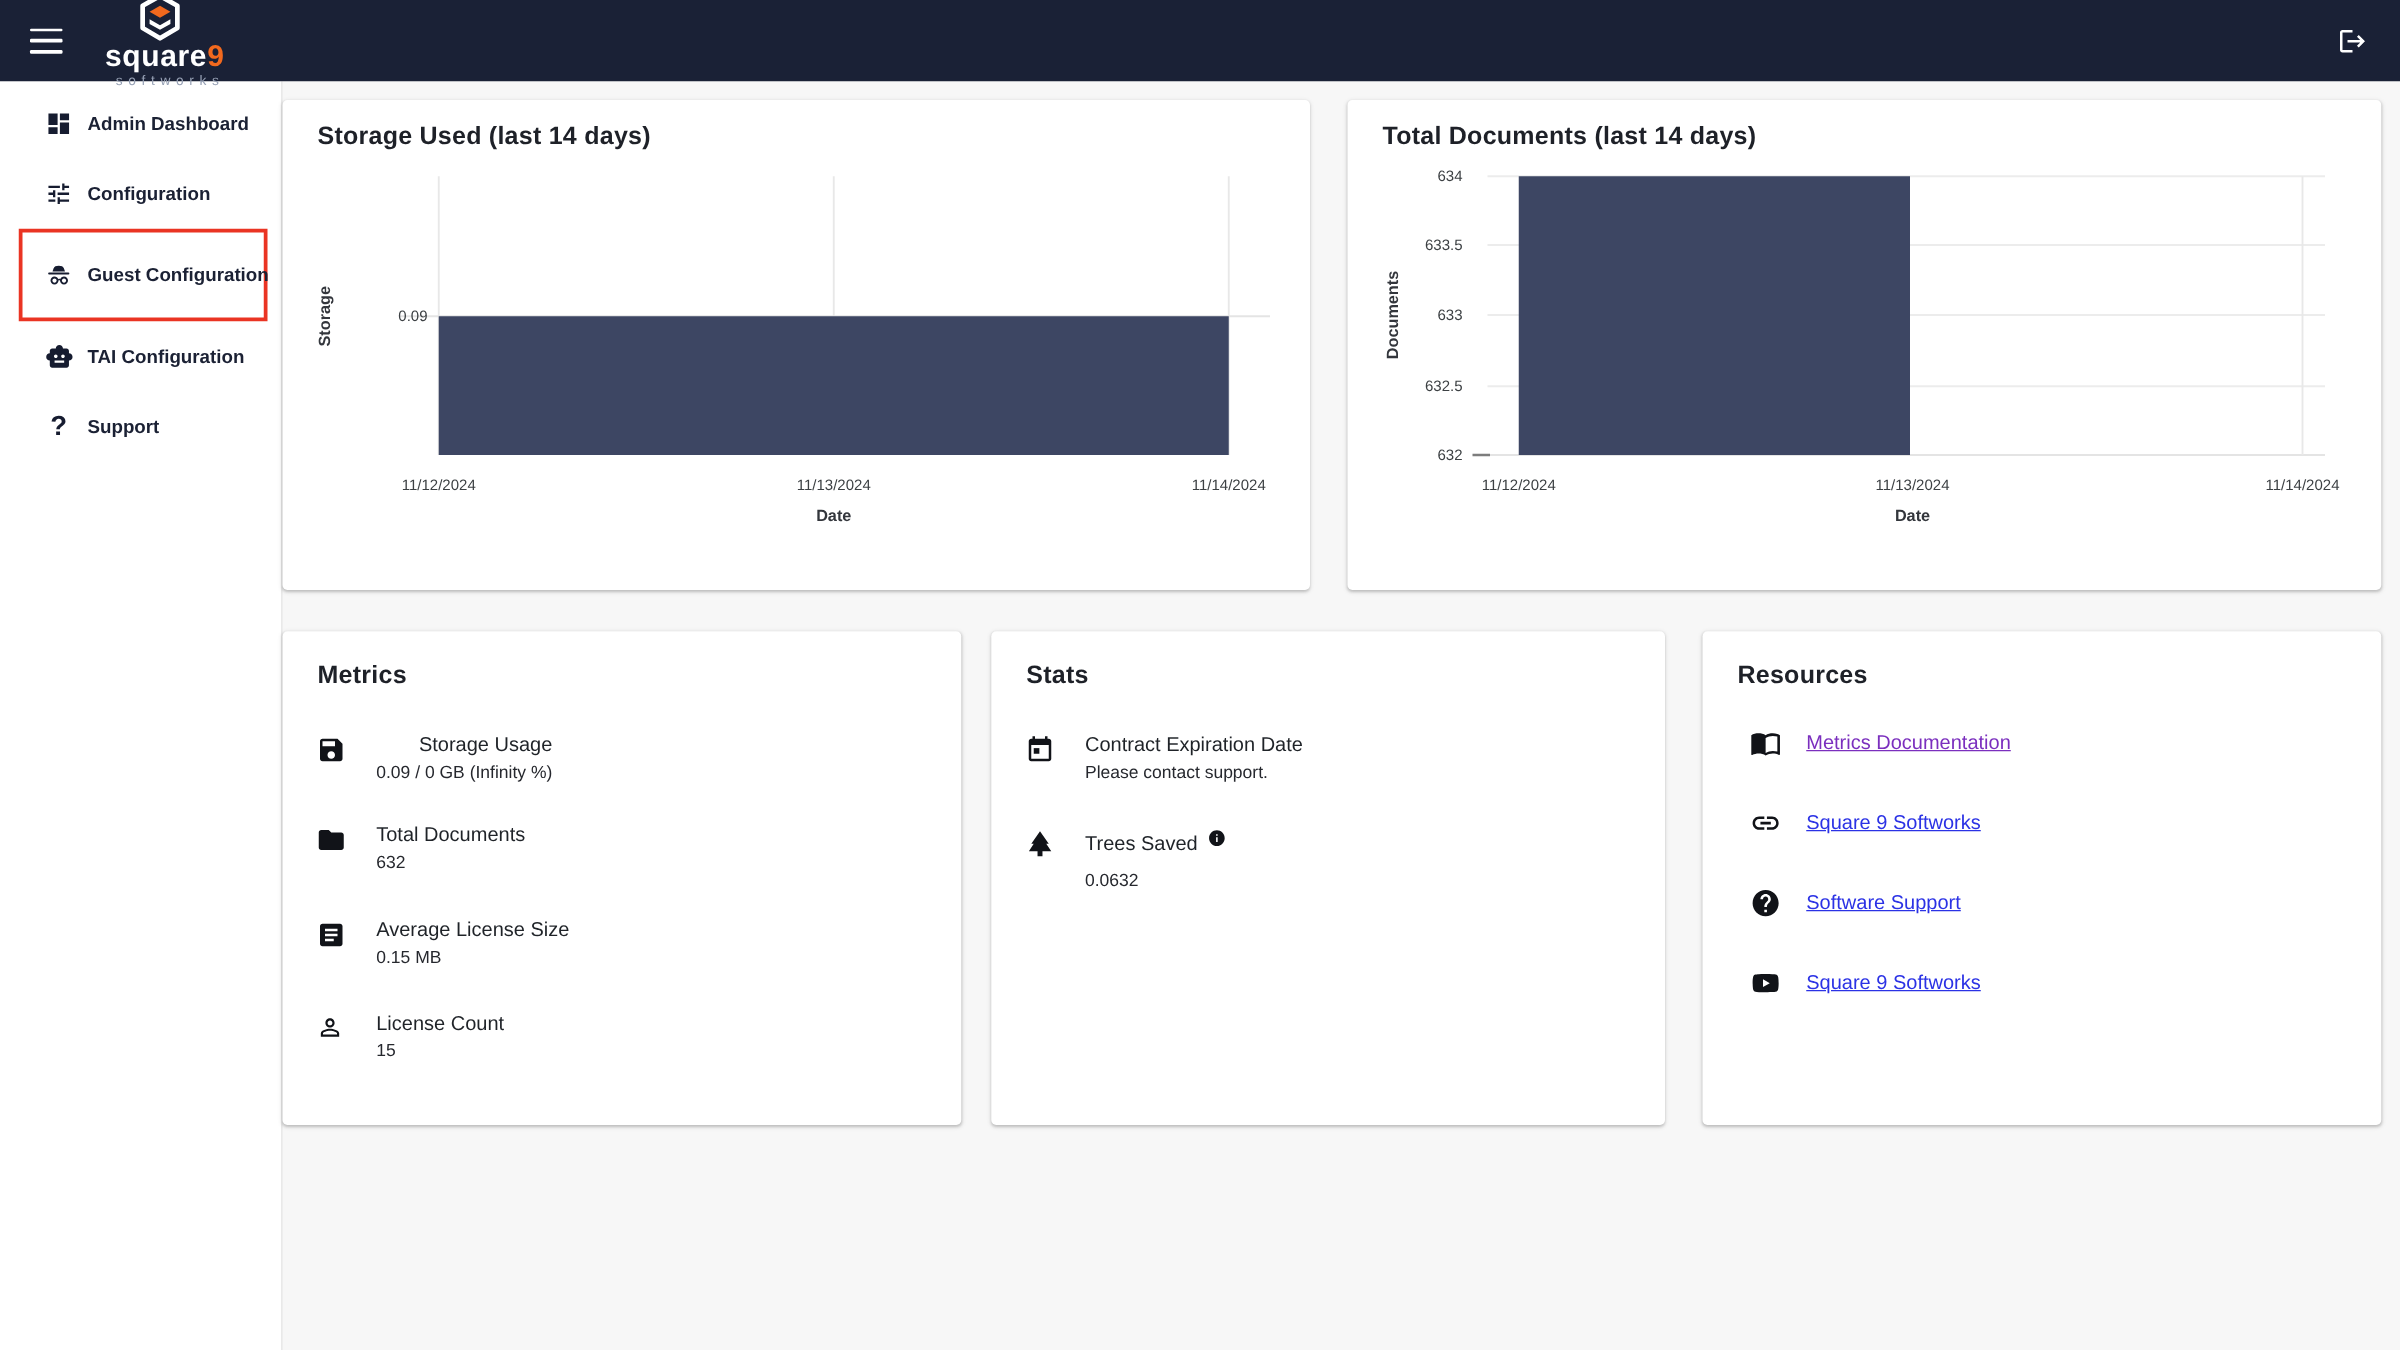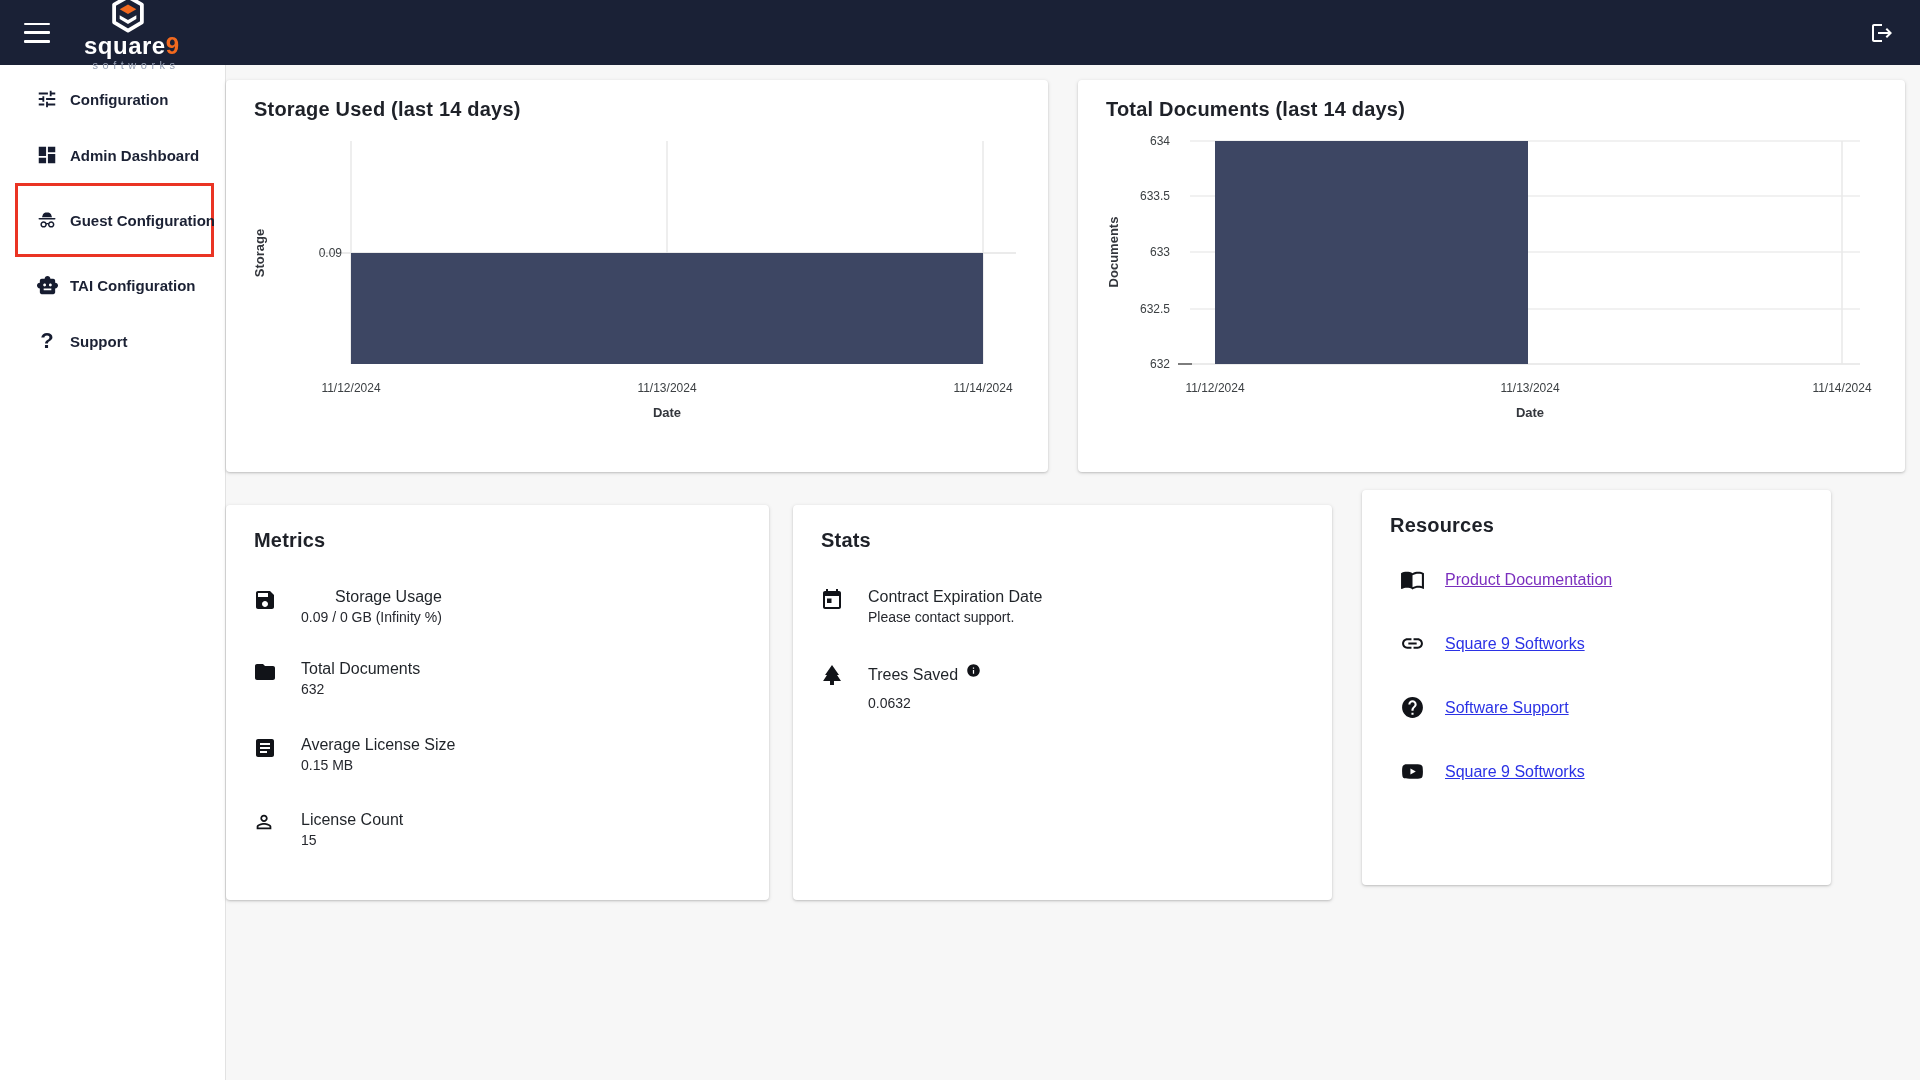--- a/index.html
+++ b/index.html
@@ -34,21 +34,21 @@
   .qmark { font-size:22px; font-weight:bold; color:#161c30; }
 
   
   .card { position:absolute; background:#fff; border-radius:4px;
     box-shadow:0 1px 2px rgba(0,0,0,.14), 0 1px 4px rgba(0,0,0,.12); }
   .card h2 { font-size:20px; font-weight:bold; color:#1e2128; letter-spacing:.2px; }
   .card-chart1 { left:226px; top:80px; width:822px; height:392px; }
   .card-chart2 { left:1078px; top:80px; width:827px; height:392px; }
   .card-metrics { left:226px; top:505px; width:543px; height:395px; }
   .card-stats { left:793px; top:505px; width:539px; height:395px; }
-  .card-resources { left:1362px; top:490px; width:469px; height:395px; }
+  .card-resources { left:1362px; top:505px; width:543px; height:395px; }
   .card-pad { padding:24px 28px; }
 
   .chart-title { position:absolute; left:28px; top:18px; }
   .chart-svg { position:absolute; left:0; top:0; }
 
   
   .mrow { position:absolute; left:27px; display:flex; }
   .mrow .micon { width:24px; height:24px; }
   .mtext { margin-left:24px; }
   .mlabel { font-size:16px; color:#1f2328;text-align:right; }
@@ -90,32 +90,32 @@
     <svg width="24" height="24" viewBox="0 0 24 24" fill="#ffffff">
       <path d="M17 7l-1.41 1.41L18.17 11H8v2h10.17l-2.58 2.58L17 17l5-5zM4 5h8V3H4c-1.1 0-2 .9-2 2v14c0 1.1.9 2 2 2h8v-2H4V5z"></path>
     </svg>
   </div>
 </header>
 
 <nav class="sidebar">
   <div class="nav-item">
     <span class="nicon">
       <svg width="22" height="22" viewBox="0 0 24 24" fill="#161c30">
-          <path d="M3 17v2h6v-2H3zM3 5v2h10V5H3zm10 16v-2h8v-2h-8v-2h-2v6h2zM7 9v2H3v2h4v2h2V9H7zm14 4v-2H11v2h10zm-6-4h2V7h4V5h-4V3h-2v6z"></path>
-        </svg>
-    </span>
-    <span class="nlabel">Configuration</span>
+          <path d="M3 13h8V3H3v10zm0 8h8v-6H3v6zm10 0h8V11h-8v10zm0-18v6h8V3h-8z"></path>
+        </svg>
+    </span>
+    <span class="nlabel">Admin Dashboard</span>
   </div>
   <div class="nav-item">
     <span class="nicon">
       <svg width="22" height="22" viewBox="0 0 24 24" fill="#161c30">
-          <path d="M3 13h8V3H3v10zm0 8h8v-6H3v6zm10 0h8V11h-8v10zm0-18v6h8V3h-8z"></path>
-        </svg>
-    </span>
-    <span class="nlabel">Admin Dashboard</span>
+          <path d="M3 17v2h6v-2H3zM3 5v2h10V5H3zm10 16v-2h8v-2h-8v-2h-2v6h2zM7 9v2H3v2h4v2h2V9H7zm14 4v-2H11v2h10zm-6-4h2V7h4V5h-4V3h-2v6z"></path>
+        </svg>
+    </span>
+    <span class="nlabel">Configuration</span>
   </div>
   <div class="nav-item active">
     <span class="nicon">
       <svg width="24" height="24" viewBox="0 0 24 24" fill="#161c30">
         <path d="M12 4.5c-2.2 0-3.6.6-4.1 2.1L7 9.2h10l-.9-2.6c-.5-1.5-1.9-2.1-4.1-2.1z"></path>
         <rect x="3.5" y="10" width="17" height="1.6" rx="0.8"></rect>
         <path d="M8.6 13.2c-1.8 0-3.2 1.4-3.2 3.2s1.4 3.2 3.2 3.2 3.2-1.4 3.2-3.2c.4-.3.8-.3 1.2 0 0 1.8 1.4 3.2 3.2 3.2s3.2-1.4 3.2-3.2-1.4-3.2-3.2-3.2c-1.4 0-2.6.9-3 2.1-.5-.3-1.1-.3-1.6 0-.4-1.2-1.6-2.1-3-2.1zm0 1.5c1 0 1.7.8 1.7 1.7s-.8 1.7-1.7 1.7-1.7-.8-1.7-1.7.7-1.7 1.7-1.7zm7.6 0c1 0 1.7.8 1.7 1.7s-.8 1.7-1.7 1.7-1.7-.8-1.7-1.7.7-1.7 1.7-1.7z"></path>
       </svg>
     </span>
     <span class="nlabel">Guest Configuration</span>
@@ -267,21 +267,21 @@
       <h2>Resources</h2>
     </div>
 
   <div class="rrow" style="top:77px">
     <span class="ricon">
       <svg width="25" height="25" viewBox="0 0 24 24" fill="#111318">
           <path d="M21 5c-1.11-.35-2.33-.5-3.5-.5-1.95 0-4.05.4-5.5 1.5-1.45-1.1-3.55-1.5-5.5-1.5S2.45 4.9 1 6v14.65c0 .25.25.5.5.5.1 0 .15-.05.25-.05C3.1 20.45 5.05 20 6.5 20c1.95 0 4.05.4 5.5 1.5 1.35-.85 3.8-1.5 5.5-1.5 1.65 0 3.35.3 4.75 1.05.1.05.15.05.25.05.25 0 .5-.25.5-.5V6c-.6-.45-1.25-.75-2-1zm0 13.5c-1.1-.35-2.3-.5-3.5-.5-1.7 0-4.15.65-5.5 1.5V8c1.35-.85 3.8-1.5 5.5-1.5 1.2 0 2.4.15 3.5.5v11.5z"></path>
           <path d="M17.5 10.5c.88 0 1.73.09 2.5.26V9.24c-.79-.15-1.64-.24-2.5-.24-1.7 0-3.24.29-4.5.83v1.66c1.13-.64 2.7-.99 4.5-.99zM13 12.49v1.66c1.13-.64 2.7-.99 4.5-.99.88 0 1.73.09 2.5.26V11.9c-.79-.15-1.64-.24-2.5-.24-1.7 0-3.24.3-4.5.83zM17.5 14.33c-1.7 0-3.24.29-4.5.83v1.66c1.13-.64 2.7-.99 4.5-.99.88 0 1.73.09 2.5.26v-1.52c-.79-.16-1.64-.24-2.5-.24z" fill="#ffffff"></path>
         </svg>
     </span>
-    <a class="rlink visited">Product Documentation</a>
+    <a class="rlink visited">Metrics Documentation</a>
   </div>
 
   <div class="rrow" style="top:141px">
     <span class="ricon">
       <svg width="25" height="25" viewBox="0 0 24 24" fill="#111318">
           <path d="M3.9 12c0-1.71 1.39-3.1 3.1-3.1h4V7H7c-2.76 0-5 2.24-5 5s2.24 5 5 5h4v-1.9H7c-1.71 0-3.1-1.39-3.1-3.1zM8 13h8v-2H8v2zm9-6h-4v1.9h4c1.71 0 3.1 1.39 3.1 3.1s-1.39 3.1-3.1 3.1h-4V17h4c2.76 0 5-2.24 5-5s-2.24-5-5-5z"></path>
         </svg>
     </span>
     <a class="rlink">Square 9 Softworks</a>
   </div>

